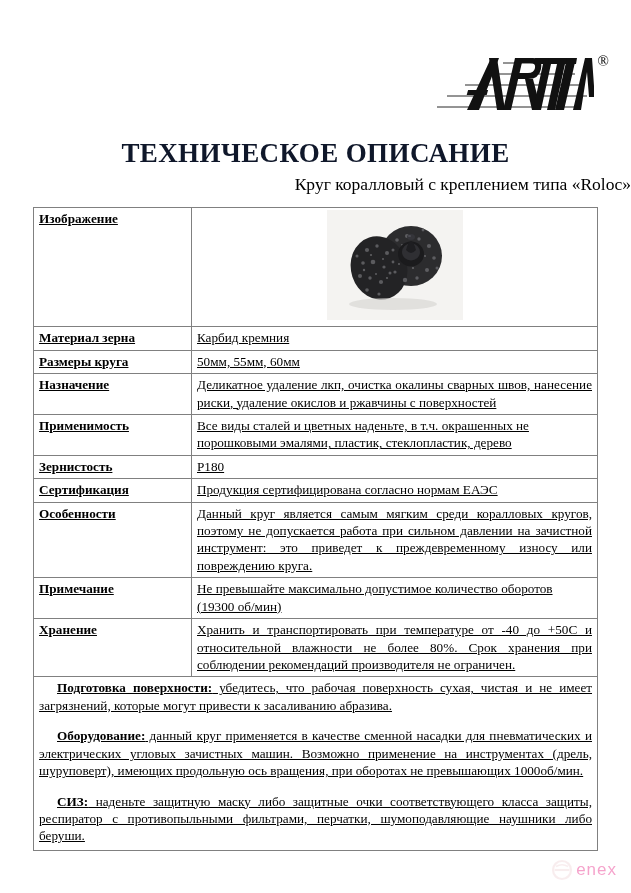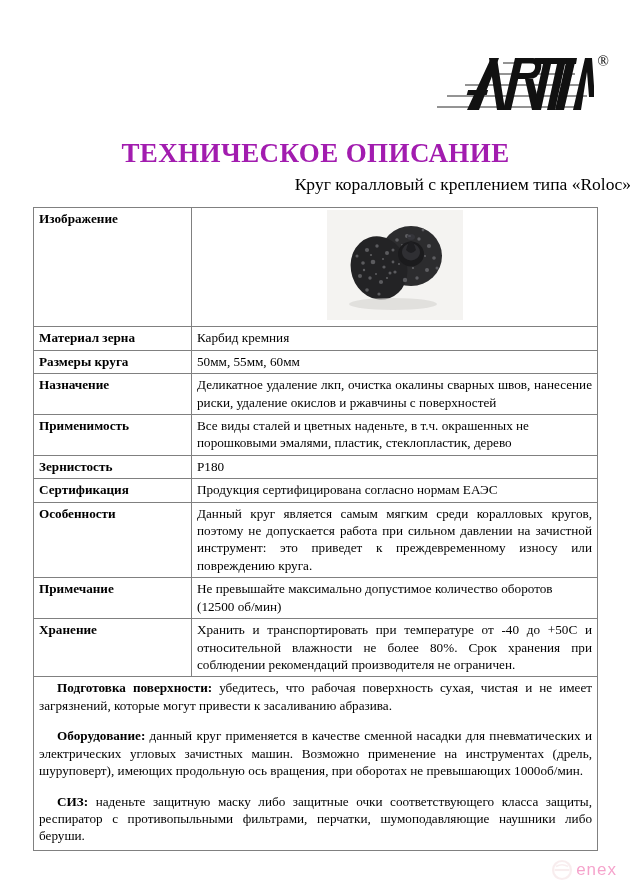--- a/index.html
+++ b/index.html
@@ -61,20 +61,21 @@
     margin: 0 auto;
     border-collapse: collapse;
     table-layout: fixed;
   }
   .spec-table td {
     border: 1px solid #808080;
     vertical-align: top;
     padding: 2px 5px 3px 5px;
     font-size: 13.2px;
     line-height: 1.32;
+    text-decoration: underline;
   }
   .col-label {
     width: 147px;
     font-weight: bold;
   }
   .val-justify {
     text-align: justify;
     text-align-last: left;
   }
   .img-cell {
@@ -164,21 +165,21 @@
 
         <polygon points="138,6 147,6 135,58 126,58"></polygon>
 
         <polygon points="144,58 156,6 163,6 165,34 165,45 160,45 158,20 152,58"></polygon>
       </g>
     </svg>
     <span class="logo-reg">®</span>
   </div>
 </div>
 
-<h1 class="doc-title" style="color:#a21caf">ТЕХНИЧЕСКОЕ ОПИСАНИЕ</h1>
+<h1 class="doc-title" style="color:#0f172a">ТЕХНИЧЕСКОЕ ОПИСАНИЕ</h1>
 <div class="doc-subtitle">Круг коралловый с креплением типа «Roloc»</div>
 
 <table class="spec-table">
   <tbody>
 
     <tr>
       <td class="col-label label-top">Изображение</td>
       <td class="img-cell">
         <svg class="product-photo" width="136" height="110" viewBox="0 0 136 110">
           <rect x="0" y="0" width="136" height="110" fill="#f4f3f1"></rect>
@@ -269,21 +270,21 @@
       <td>Продукция сертифицирована согласно нормам ЕАЭС</td>
     </tr>
 
     <tr>
       <td class="col-label">Особенности</td>
       <td class="val-justify">Данный круг является самым мягким среди коралловых кругов, поэтому не допускается работа при сильном давлении на зачистной инструмент: это приведет к преждевременному износу или повреждению круга.</td>
     </tr>
 
     <tr>
       <td class="col-label">Примечание</td>
-      <td>Не превышайте максимально допустимое количество оборотов (12500 об/мин)</td>
+      <td>Не превышайте максимально допустимое количество оборотов (19300 об/мин)</td>
     </tr>
 
     <tr>
       <td class="col-label">Хранение</td>
       <td class="val-justify">Хранить и транспортировать при температуре от -40 до +50С и относительной влажности не более 80%. Срок хранения при соблюдении рекомендаций производителя не ограничен.</td>
     </tr>
 
 
     <tr>
       <td colspan="2" class="instructions-cell">

